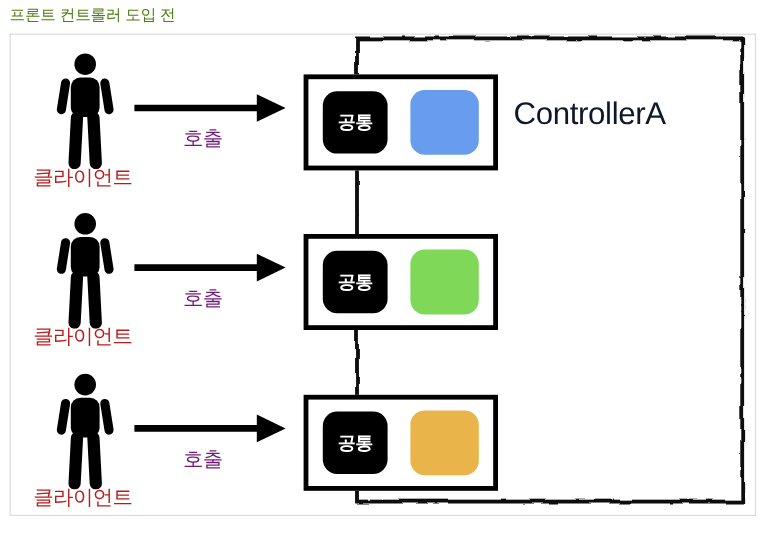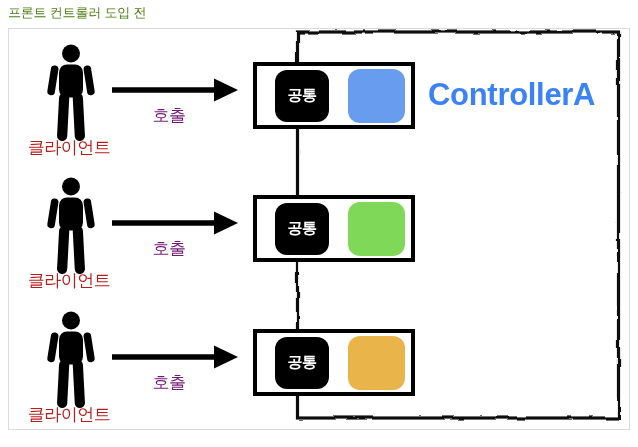--- a/index.html
+++ b/index.html
@@ -26,34 +26,34 @@
   .client-label{
     position:absolute;left:12px;top:136px;width:114px;
     text-align:center;font-size:17px;color:#b91c1c;letter-spacing:-0.5px;
   }
   .arrow{position:absolute;left:110px;top:76px;width:130px;height:28px;}
   .call-label{
     position:absolute;left:145px;top:104px;width:48px;
     text-align:center;font-size:17px;color:#701a75;letter-spacing:-0.5px;
   }
   .controller-box{
-    position:absolute;left:253px;top:62px;width:162px;height:67px;
+    position:absolute;left:253px;top:62px;width:162px;height:80px;
     box-sizing:border-box;border:4px solid #000;background:#fff;z-index:2;
-    display:flex;align-items:center;padding-left:12px;gap:19px;justify-content:center;
+    display:flex;align-items:center;padding-left:12px;gap:19px;
   }
   .common-square{
     width:54px;height:52px;border-radius:12px;background:#000;
     color:#fff;font-size:15px;font-weight:bold;letter-spacing:-0.5px;
     display:flex;align-items:center;justify-content:center;flex:0 0 auto;
   }
   .color-square{width:57px;height:54px;border-radius:12px;flex:0 0 auto;}
   .controller-name{
     position:absolute;left:428px;top:62px;height:65px;z-index:2;
     display:flex;align-items:center;
-    font-size:31px;font-weight:bold;color:#3b82f6;letter-spacing:-0.3px;white-space:nowrap;
+    font-size:26px;font-weight:normal;color:#0f172a;letter-spacing:-0.3px;white-space:nowrap;
   }
 </style>
 </head>
 <body>
 
 <div class="page-title">프론트 컨트롤러 도입 전</div>
 
 <div class="frame"></div>
 
 <svg class="sketch-layer" viewBox="0 0 638 447" xmlns="http://www.w3.org/2000/svg">

